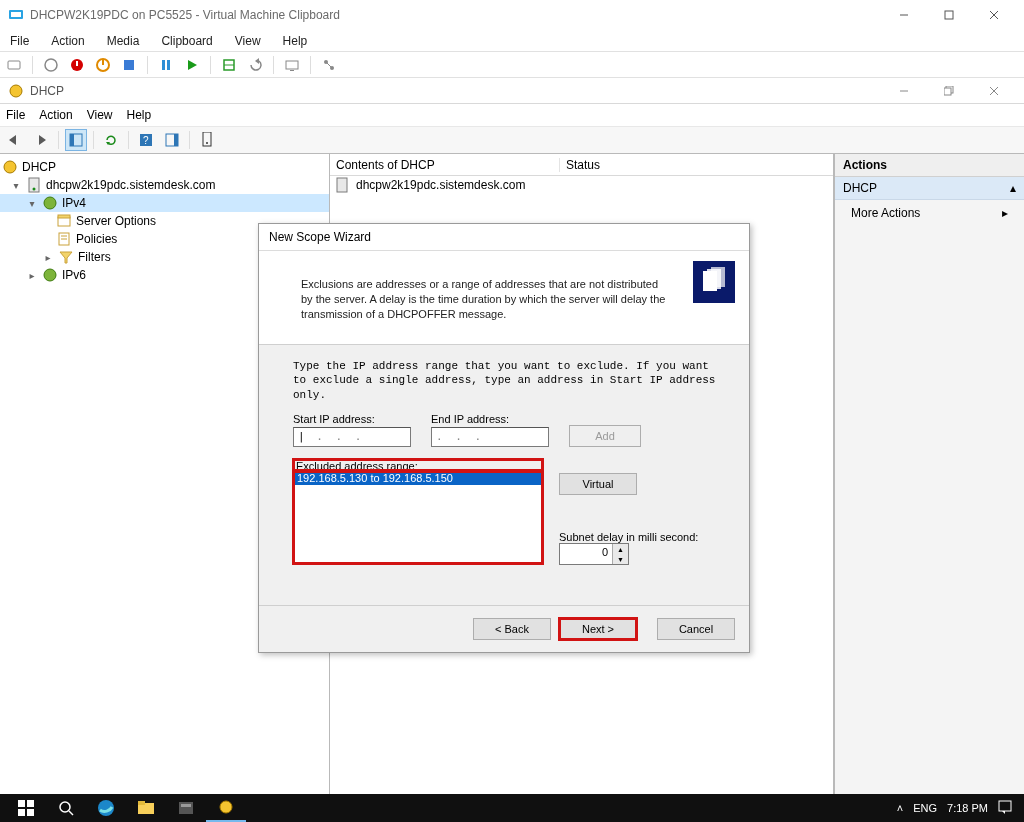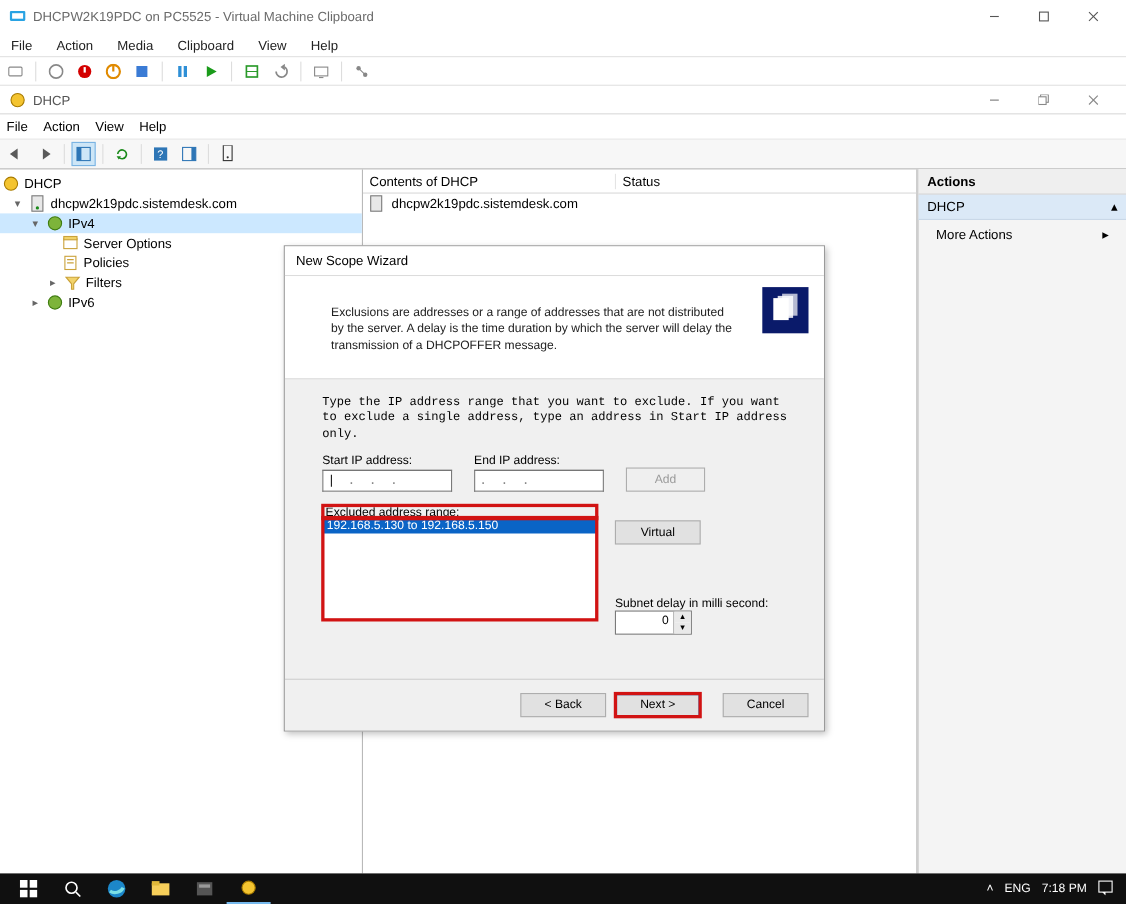--- a/index.html
+++ b/index.html
@@ -528,21 +528,21 @@
     <div style="display:flex; gap:16px; align-items:flex-start;">
       <div>
         <div class="listlabel hl-red" style="padding:1px 3px 0 3px">Excluded address range:</div>
         <div class="listbox hl-red" style="margin-top:-3px">
           <div class="sel">192.168.5.130 to 192.168.5.150</div>
         </div>
       </div>
       <div style="padding-top:26px;">
         <button class="btn" style="width:78px;">Virtual</button>
 
-        <div class="subnet-row" style="margin-left:0; margin-top:48px;">
+        <div class="subnet-row" style="margin-left:0; margin-top:36px;">
           <label>Subnet delay in milli second:</label>
           <div class="spin">
             <div class="val">0</div>
             <div class="arrows">
               <div>▲</div>
               <div>▼</div>
             </div>
           </div>
         </div>
       </div>

